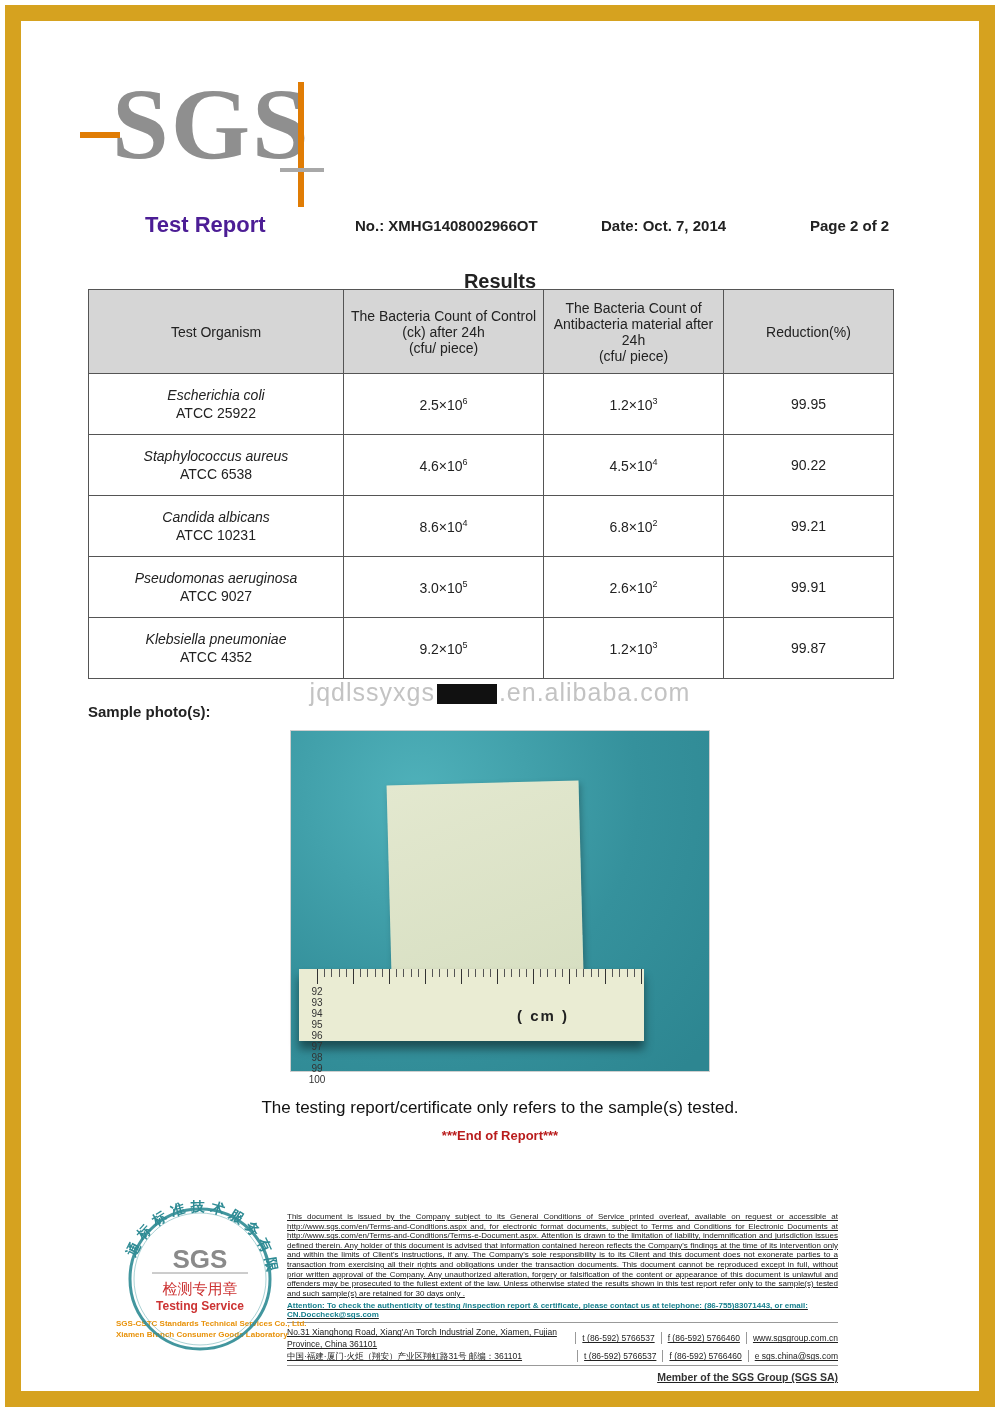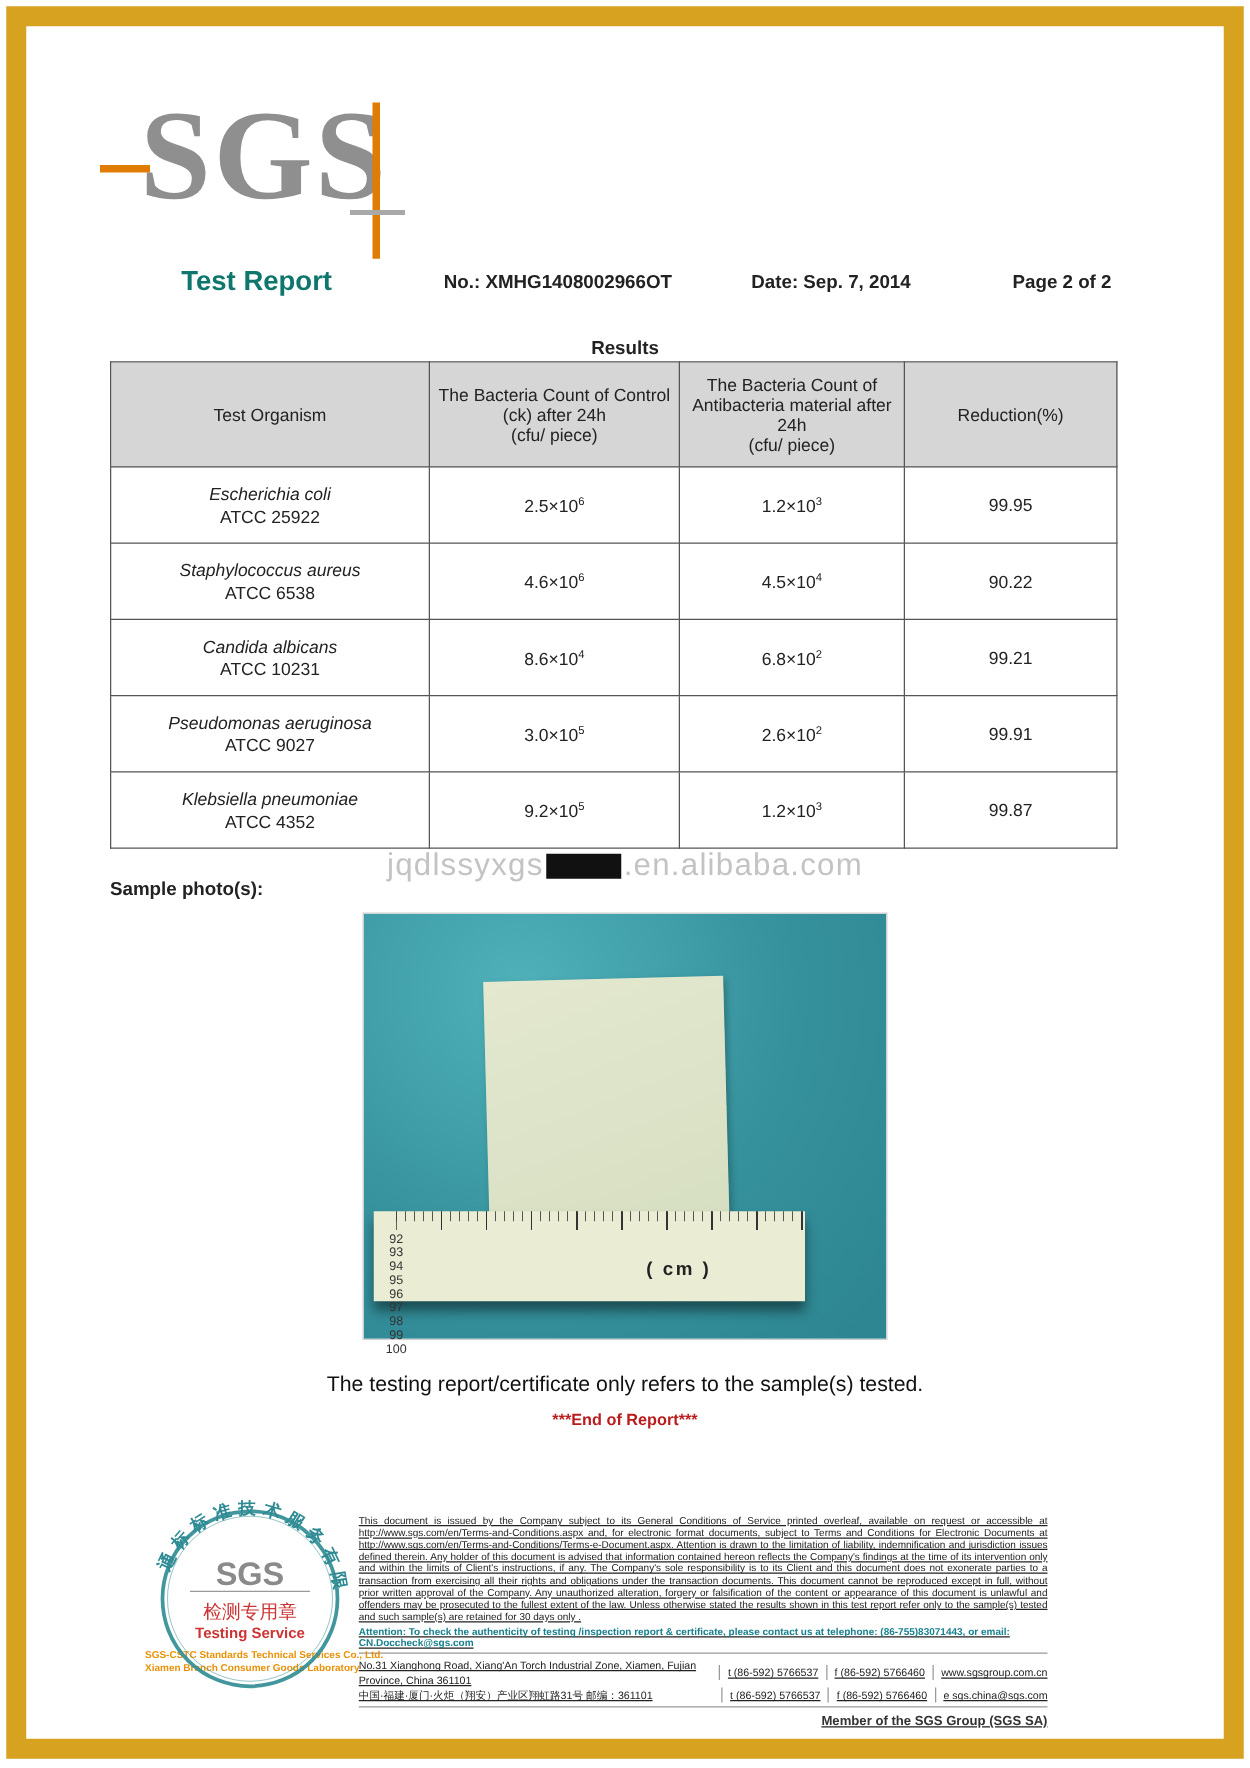--- a/index.html
+++ b/index.html
@@ -14,26 +14,26 @@
   
   .logo { position:absolute; left:112px; top:70px; width:200px; height:130px; }
   .logo-text {
     font-size:102px; font-weight:bold; color:#8f8f8f; letter-spacing:2px;
     font-family:"Liberation Serif", serif; line-height:110px;
   }
   .logo-hbar { position:absolute; left:-32px; top:62px; width:40px; height:6px; background:#E07C04; }
   .logo-vbar { position:absolute; left:186px; top:12px; width:6px; height:125px; background:#E07C04; }
   .logo-crossbar { position:absolute; left:168px; top:98px; width:44px; height:4px; background:#a8a8a8; }
   
-  .rpt-title { position:absolute; left:145px; top:212px; font-size:22px; font-weight:bold; color:#0f766e; }
+  .rpt-title { position:absolute; left:145px; top:212px; font-size:22px; font-weight:bold; color:#4c1d95; }
   .rpt-no    { position:absolute; left:355px; top:217px; font-size:15px; font-weight:bold; }
   .rpt-date  { position:absolute; left:601px; top:217px; font-size:15px; font-weight:bold; }
   .rpt-page  { position:absolute; left:810px; top:217px; font-size:15px; font-weight:bold; }
   
-  .results-title { position:absolute; left:0; top:270px; width:1000px; text-align:center; font-size:15px; font-weight:bold; }
+  .results-title { position:absolute; left:0; top:270px; width:1000px; text-align:center; font-size:20px; font-weight:bold;text-decoration:underline; }
   table.results { position:absolute; left:88px; top:289px; width:805px; border-collapse:collapse; table-layout:fixed; font-size:14px; }
   table.results th, table.results td { border:1px solid #555; text-align:center; vertical-align:middle; padding:3px 6px; }
   table.results th { background:#d6d6d6; font-weight:normal; height:84px; }
   table.results td { height:61px; background:#fff; }
   .org-name { font-style:italic; }
   .org-atcc { margin-top:2px; }
   table.results sup { font-size:9px; vertical-align:super; }
   
   .sample-label { position:absolute; left:88px; top:703px; font-size:15px; font-weight:bold; }
   .watermark { position:absolute; left:0; top:678px; width:1000px; text-align:center; font-size:25px; color:#c3c3c3; z-index:5; letter-spacing:1px; }
@@ -87,21 +87,21 @@
 
   <div class="logo">
     <span class="logo-hbar"></span>
     <span class="logo-text">SGS</span>
     <span class="logo-vbar"></span>
     <span class="logo-crossbar"></span>
   </div>
 
   <div class="rpt-title">Test Report</div>
   <div class="rpt-no">No.: XMHG1408002966OT</div>
-  <div class="rpt-date">Date: Sep. 7, 2014</div>
+  <div class="rpt-date">Date: Oct. 7, 2014</div>
   <div class="rpt-page">Page 2 of  2</div>
 
   <div class="results-title">Results</div>
   <table class="results">
     <colgroup>
         <col style="width:255px">
         <col style="width:200px">
         <col style="width:180px">
         <col style="width:170px">
       </colgroup>

